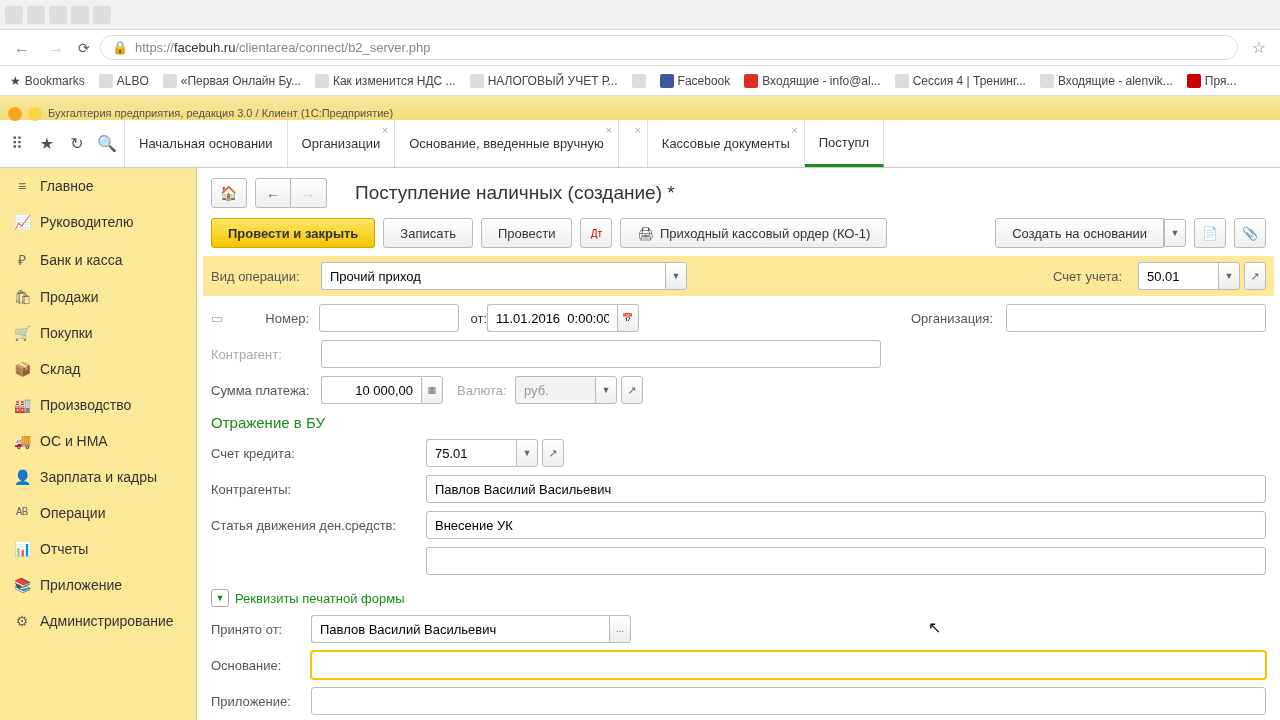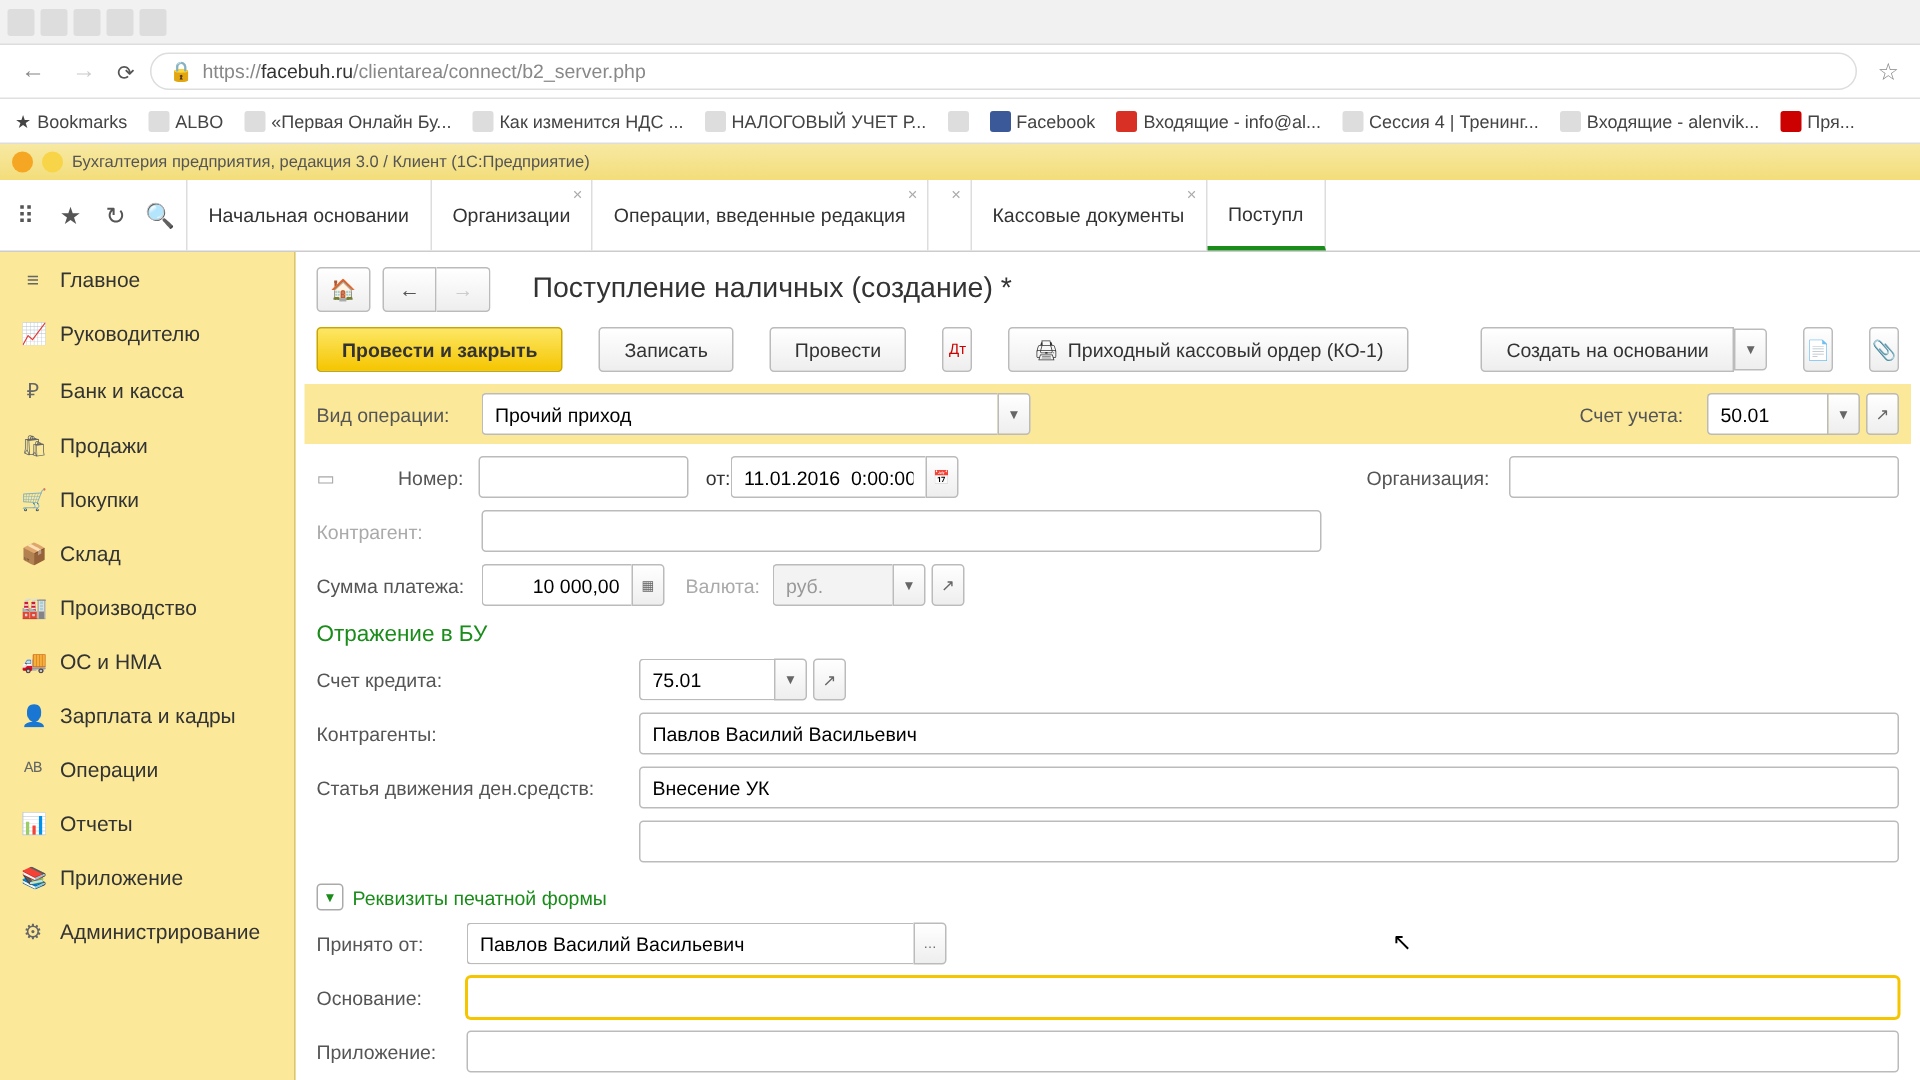--- a/index.html
+++ b/index.html
@@ -9,39 +9,39 @@
 .nav-bar{height:36px;background:#fff;display:flex;align-items:center;padding:0 10px;gap:10px;border-bottom:1px solid #e0e0e0}
 .nav-arrow{font-size:16px;color:#888;padding:4px}
 .reload{font-size:14px;color:#555}
 .addr-bar{flex:1;display:flex;align-items:center;gap:6px;background:#fff;border:1px solid #ddd;border-radius:15px;padding:4px 12px;font-size:13px;color:#555}
 .lock{color:#0a0}
 .url{color:#333}
 .url-gray{color:#888}
 .bookmarks-bar{height:30px;background:#fff;display:flex;align-items:center;padding:0 10px;gap:14px;border-bottom:1px solid #ddd;font-size:12px;color:#444;overflow:hidden}
 .bm-item{display:flex;align-items:center;gap:4px;white-space:nowrap}
 .bm-ico{width:14px;height:14px;background:#ddd;border-radius:2px}
-.app-titlebar{height:24px;background:linear-gradient(#f7e9a3,#f3dd7a);display:flex;align-items:center;padding:11px 8px;font-size:11px;color:#555;gap:6px}
+.app-titlebar{height:24px;background:linear-gradient(#f7e9a3,#f3dd7a);display:flex;padding:11px 8px;font-size:11px;color:#555;gap:6px}
 .app-circle{width:14px;height:14px;border-radius:50%;background:#f5a623}
 .app-circle.y{background:#f8d548}
 .tabs-bar{height:48px;background:#fff;display:flex;align-items:stretch;border-bottom:1px solid #ccc}
 .tabs-left-btns{display:flex;align-items:center;padding:0 8px;gap:12px;border-right:1px solid #ddd}
 .tb-ico{width:18px;height:18px;display:flex;align-items:center;justify-content:center;color:#555;font-size:16px}
 .tab{padding:6px 14px;border-right:1px solid #ddd;display:flex;align-items:center;font-size:13px;color:#333;position:relative;min-width:0}
 .tab-close{position:absolute;top:4px;right:6px;color:#aaa;font-size:11px}
 .tab-multiline{font-size:12px;line-height:14px;max-width:300px}
 .tab.active{border-bottom:3px solid #1a8c1a}
 .main{display:flex;height:calc(720px - 30px - 36px - 30px - 24px - 48px)}
 .sidebar{width:197px;background:#fbe999;border-right:1px solid #d8c770}
 .side-item{display:flex;align-items:center;gap:10px;padding:10px 14px;font-size:14px;color:#333;cursor:pointer}
 .side-ico{width:16px;text-align:center;color:#666}
 .content{flex:1;padding:10px 14px;overflow:hidden}
 .content-header{display:flex;align-items:center;gap:8px;margin-bottom:10px}
 .nav-btn{width:36px;height:30px;border:1px solid #bbb;background:linear-gradient(#fff,#eee);border-radius:3px;display:flex;align-items:center;justify-content:center;font-size:14px;color:#555}
 .page-title{font-size:19px;color:#333;margin-left:20px}
-.toolbar{display:flex;gap:24px;margin-bottom:8px}
+.toolbar{display:flex;gap:8px;margin-bottom:8px}
 .btn{height:30px;padding:0 16px;border:1px solid #bbb;background:linear-gradient(#fff,#eee);border-radius:3px;font-size:13px;display:flex;align-items:center;gap:6px;white-space:nowrap}
 .btn.primary{background:linear-gradient(#fce765,#f5c500);border-color:#c9a600;font-weight:bold}
 .btn-ico{width:32px;padding:0}
 .form-row{display:flex;align-items:center;margin-bottom:8px;font-size:13px}
 .form-row.hl{background:#fbe999;padding:6px 8px;margin:0 -8px 8px -8px}
 .label{width:110px;color:#555}
 .label.w3{width:215px}
 .input{height:28px;border:1px solid #bbb;border-radius:3px;padding:0 8px;font-size:13px;background:#fff}
 .select{display:flex;align-items:center}
 .select .input{border-right:none;border-radius:3px 0 0 3px}
@@ -142,21 +142,21 @@
     <span class="tb-ico">🔍</span>
   </div>
   <div class="tab">
       <span>Начальная основании</span>
     </div>
   <div class="tab">
       <span>Организации</span>
       <span class="tab-close">×</span>
     </div>
   <div class="tab">
-      <span>Операции, введенные редакция</span>
+      <span>Основание, введенные вручную</span>
       <span class="tab-close">×</span>
     </div>
   <div class="tab">
       <span class="tab-close">×</span>
     </div>
   <div class="tab">
       <span>Кассовые документы</span>
       <span class="tab-close">×</span>
     </div>
   <div class="tab active">

